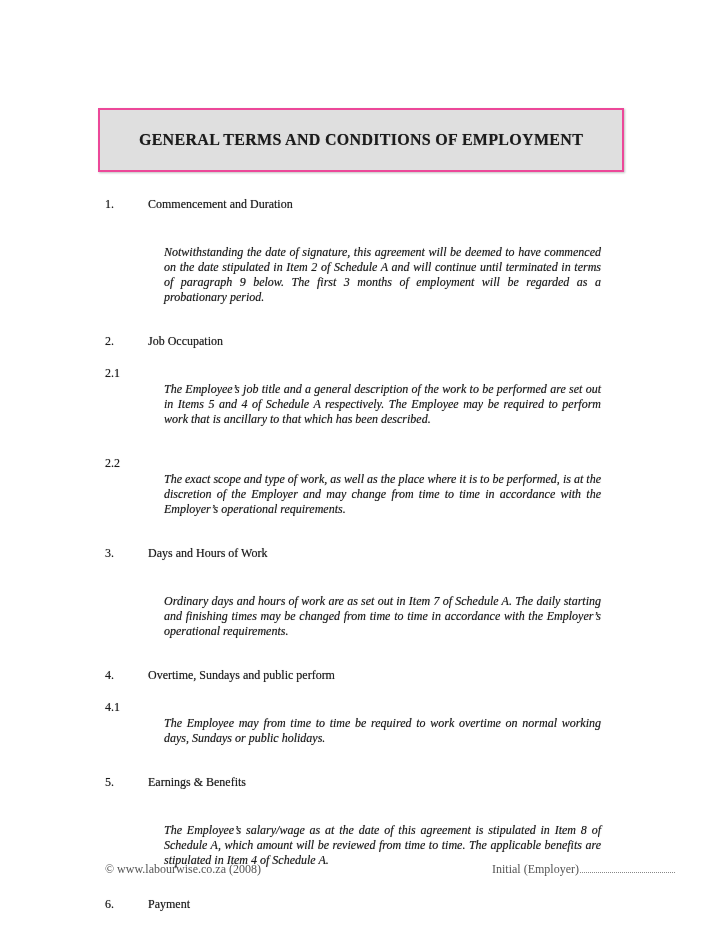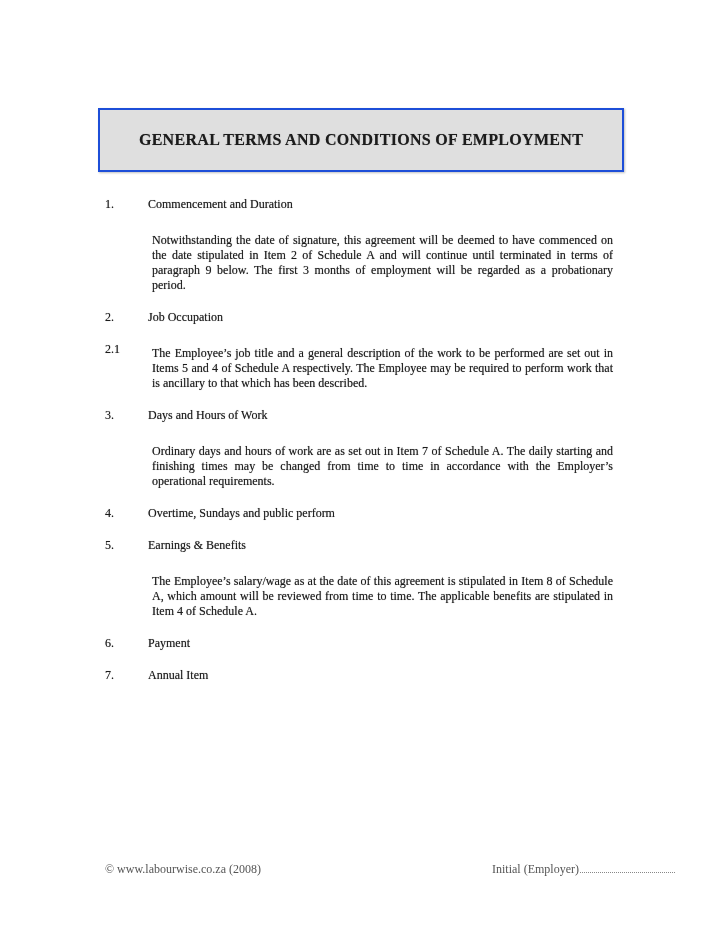--- a/index.html
+++ b/index.html
@@ -13,21 +13,21 @@
     overflow: hidden;
     text-shadow: 0 0 0.7px rgba(50,50,50,0.65);
   }
   .title-box {
     position: absolute;
     left: 98px;
     top: 108px;
     width: 522px;
     height: 60px;
     background: #dfdfdf;
-    border: 2px solid #1d4ed8;
+    border: 2px solid #ec4899;
     box-shadow: 1px 1px 2px rgba(0,0,0,0.25);
     display: flex;
     align-items: center;
     justify-content: center;
   }
   .title-text {
     font-weight: bold;
     font-size: 16px;
     letter-spacing: 0.3px;
     white-space: nowrap;
@@ -49,24 +49,25 @@
     font-size: 12px;
     line-height: 15px;
   }
   .heading-text {
     font-size: 12px;
     line-height: 15px;
     text-underline-offset: 2px;
   }
   .body-text {
     flex: 1;
-    margin: 4px;
+    margin: 16px;
     font-size: 12px;
     line-height: 15px;
     text-align: justify;
+    font-style: italic;
   }
   .footer {
     position: absolute;
     left: 105px;
     right: 45px;
     top: 862px;
     font-size: 12px;
     color: #555555;
     display: flex;
     justify-content: space-between;
@@ -101,33 +102,41 @@
     </div>
 
     <div class="row heading-row">
       <span class="num">2.</span>
       <span class="heading-text">Job Occupation</span>
     </div>
     <div class="row">
       <span class="num">2.1</span>
       <p class="body-text">The Employee’s job title and a general description of the work to be performed are set out in Items 5 and 4 of Schedule A respectively. The Employee may be required to perform work that is ancillary to that which has been described.</p>
     </div>
+    <div class="row">
+      <span class="num">2.2</span>
+      <p class="body-text">The exact scope and type of work, as well as the place where it is to be performed, is at the discretion of the Employer and may change from time to time in accordance with the Employer’s operational requirements.</p>
+    </div>
 
     <div class="row heading-row">
       <span class="num">3.</span>
       <span class="heading-text">Days and Hours of Work</span>
     </div>
     <div class="row">
       <span class="num"></span>
       <p class="body-text">Ordinary days and hours of work are as set out in Item 7 of Schedule A. The daily starting and finishing times may be changed from time to time in accordance with the Employer’s operational requirements.</p>
     </div>
 
     <div class="row heading-row">
       <span class="num">4.</span>
       <span class="heading-text">Overtime, Sundays and public perform</span>
+    </div>
+    <div class="row">
+      <span class="num">4.1</span>
+      <p class="body-text">The Employee may from time to time be required to work overtime on normal working days, Sundays or public holidays.</p>
     </div>
 
     <div class="row heading-row">
       <span class="num">5.</span>
       <span class="heading-text">Earnings &amp; Benefits</span>
     </div>
     <div class="row">
       <span class="num"></span>
       <p class="body-text">The Employee’s salary/wage as at the date of this agreement is stipulated in Item 8 of Schedule A, which amount will be reviewed from time to time.  The applicable benefits are stipulated in Item 4 of Schedule A.</p>
     </div>

